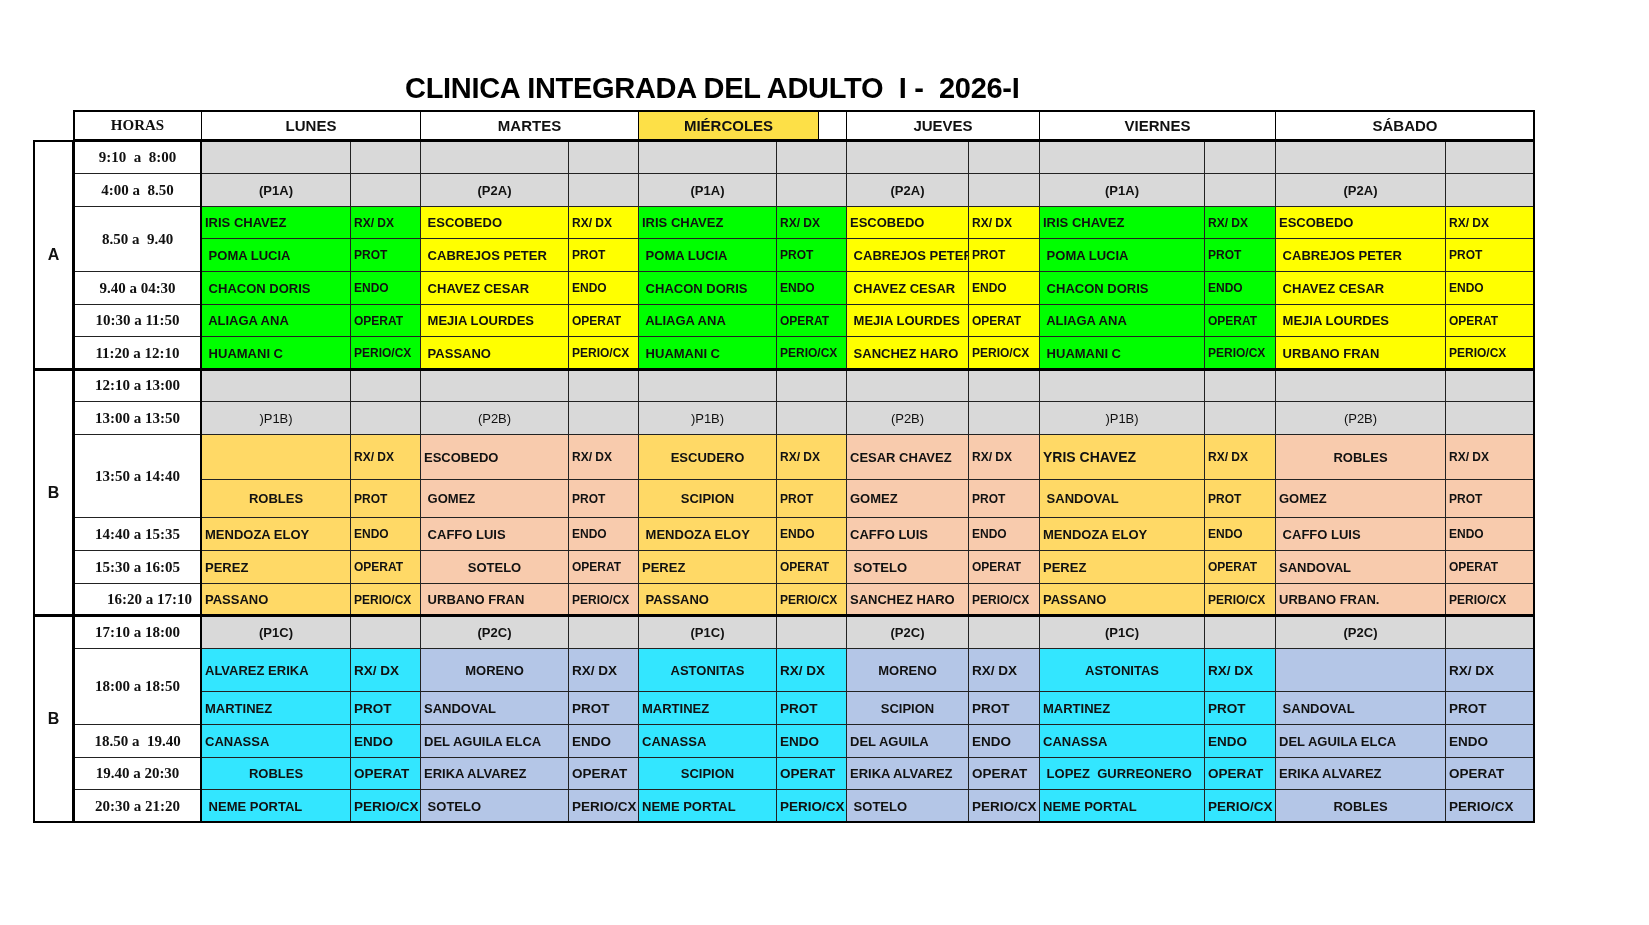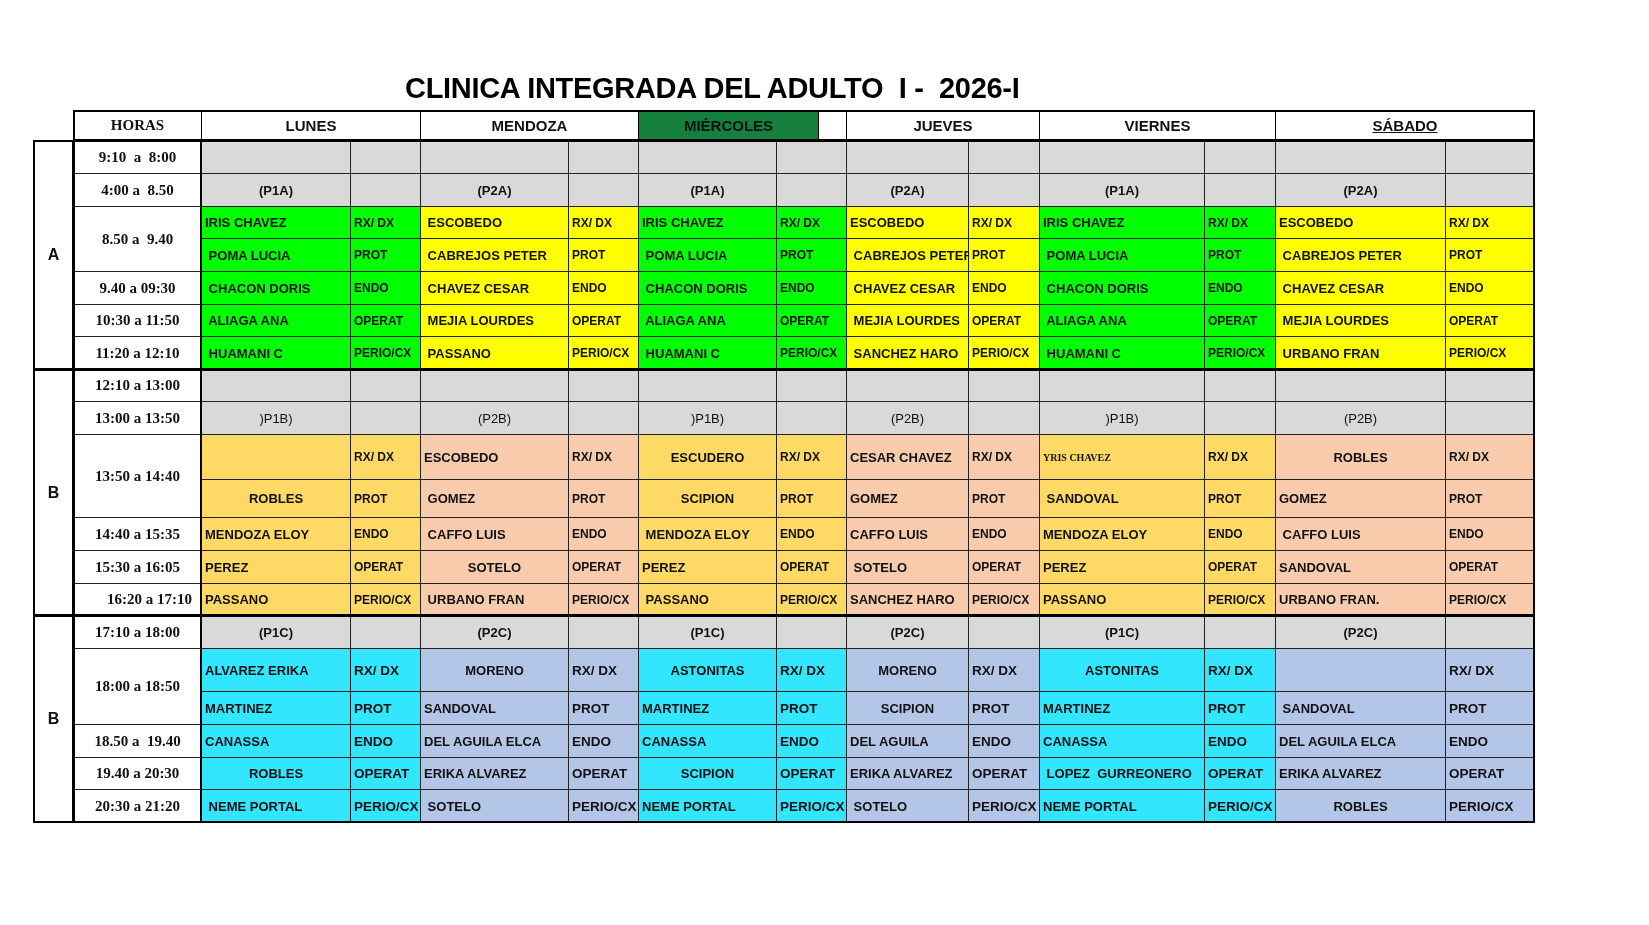--- a/index.html
+++ b/index.html
@@ -5,42 +5,42 @@
   html, body { margin:0; padding:0; background:#ffffff; }
   body { width:1649px; height:925px; position:relative; overflow:hidden; font-family:"Liberation Sans", sans-serif; }
   .title { position:absolute; left:405px; top:72px; font-family:"Liberation Sans", sans-serif; font-weight:bold; font-size:29px; color:#000; white-space:pre; letter-spacing:-0.3px; }
   .cell { position:absolute; box-sizing:border-box; border:1px solid #222; display:flex; align-items:center; overflow:hidden; white-space:pre; font-family:"Liberation Sans", sans-serif; font-weight:bold; font-size:13px; color:#111; padding-left:3px; }
   .center { justify-content:center; padding-left:0; }
   .hour { font-family:"Liberation Serif", serif; font-weight:bold; font-size:15px; background:#fff; justify-content:center; padding-left:0; }
   .dayhdr { background:#fff; font-size:15px; justify-content:center; padding-left:0; border:1.5px solid #000; }
   .horas { font-family:"Liberation Serif", serif; font-size:15px; }
   .group { background:#fff; justify-content:center; padding-left:0; font-size:16px; border:2px solid #000; }
   .norm { font-weight:normal; }
-  .sm { font-size:10px;font-family:Liberation Serif, serif; }
+  .sm { font-size:14px; }
   .frame { position:absolute; box-sizing:border-box; border:2px solid #000; pointer-events:none; }
 </style>
 </head>
 <body>
 
 <div class="title">CLINICA INTEGRADA DEL ADULTO  I -  2026-I</div>
 <div id="grid">
     <div class="cell dayhdr horas" style="left: 73px; top: 110px; width: 129px; height: 31px; background: rgb(255, 255, 255);">HORAS</div>
     <div class="cell dayhdr" style="left: 201px; top: 110px; width: 220px; height: 31px; background: rgb(255, 255, 255);">LUNES</div>
-    <div class="cell dayhdr" style="left: 420px; top: 110px; width: 219px; height: 31px; background: rgb(255, 255, 255);">MENDOZA</div>
-    <div class="cell dayhdr" style="left: 638px; top: 110px; width: 181px; height: 31px; background: #15803d;">MIÉRCOLES</div>
+    <div class="cell dayhdr" style="left: 420px; top: 110px; width: 219px; height: 31px; background: rgb(255, 255, 255);">MARTES</div>
+    <div class="cell dayhdr" style="left: 638px; top: 110px; width: 181px; height: 31px; background: #fde047;">MIÉRCOLES</div>
     <div class="cell dayhdr" style="left: 846px; top: 110px; width: 194px; height: 31px; background: rgb(255, 255, 255);">JUEVES</div>
     <div class="cell dayhdr" style="left: 1039px; top: 110px; width: 237px; height: 31px; background: rgb(255, 255, 255);">VIERNES</div>
-    <div class="cell dayhdr" style="left: 1275px; top: 110px; width: 260px; height: 31px; background: rgb(255, 255, 255); text-decoration: underline;">SÁBADO</div>
+    <div class="cell dayhdr" style="left: 1275px; top: 110px; width: 260px; height: 31px; background: rgb(255, 255, 255);">SÁBADO</div>
     <div class="cell group" style="left: 33px; top: 140px; width: 41px; height: 230px; background: rgb(255, 255, 255);">A</div>
     <div class="cell group" style="left: 33px; top: 369px; width: 41px; height: 247px; background: rgb(255, 255, 255);">B</div>
     <div class="cell group" style="left: 33px; top: 615px; width: 41px; height: 208px; background: rgb(255, 255, 255);">B</div>
     <div class="cell hour" style="left: 73px; top: 140px; width: 129px; height: 34px; background: rgb(255, 255, 255);">9:10  a  8:00</div>
     <div class="cell hour" style="left: 73px; top: 173px; width: 129px; height: 34px; background: rgb(255, 255, 255);">4:00 a  8.50</div>
     <div class="cell hour" style="left: 73px; top: 206px; width: 129px; height: 66px; background: rgb(255, 255, 255);">8.50 a  9.40</div>
-    <div class="cell hour" style="left: 73px; top: 271px; width: 129px; height: 34px; background: rgb(255, 255, 255);">9.40 a 09:30</div>
+    <div class="cell hour" style="left: 73px; top: 271px; width: 129px; height: 34px; background: rgb(255, 255, 255);">9.40 a 04:30</div>
     <div class="cell hour" style="left: 73px; top: 304px; width: 129px; height: 33px; background: rgb(255, 255, 255);">10:30 a 11:50</div>
     <div class="cell hour" style="left: 73px; top: 336px; width: 129px; height: 34px; background: rgb(255, 255, 255);">11:20 a 12:10</div>
     <div class="cell hour" style="left: 73px; top: 369px; width: 129px; height: 33px; background: rgb(255, 255, 255);">12:10 a 13:00</div>
     <div class="cell hour" style="left: 73px; top: 401px; width: 129px; height: 34px; background: rgb(255, 255, 255);">13:00 a 13:50</div>
     <div class="cell hour" style="left: 73px; top: 434px; width: 129px; height: 84px; background: rgb(255, 255, 255);">13:50 a 14:40</div>
     <div class="cell hour" style="left: 73px; top: 517px; width: 129px; height: 34px; background: rgb(255, 255, 255);">14:40 a 15:35</div>
     <div class="cell hour" style="left: 73px; top: 550px; width: 129px; height: 34px; background: rgb(255, 255, 255);">15:30 a 16:05</div>
     <div class="cell hour" style="left: 73px; top: 583px; width: 153px; height: 33px; background: rgb(255, 255, 255);">16:20 a 17:10</div>
     <div class="cell hour" style="left: 73px; top: 615px; width: 129px; height: 34px; background: rgb(255, 255, 255);">17:10 a 18:00</div>
     <div class="cell hour" style="left: 73px; top: 648px; width: 129px; height: 77px; background: rgb(255, 255, 255);">18:00 a 18:50</div>

